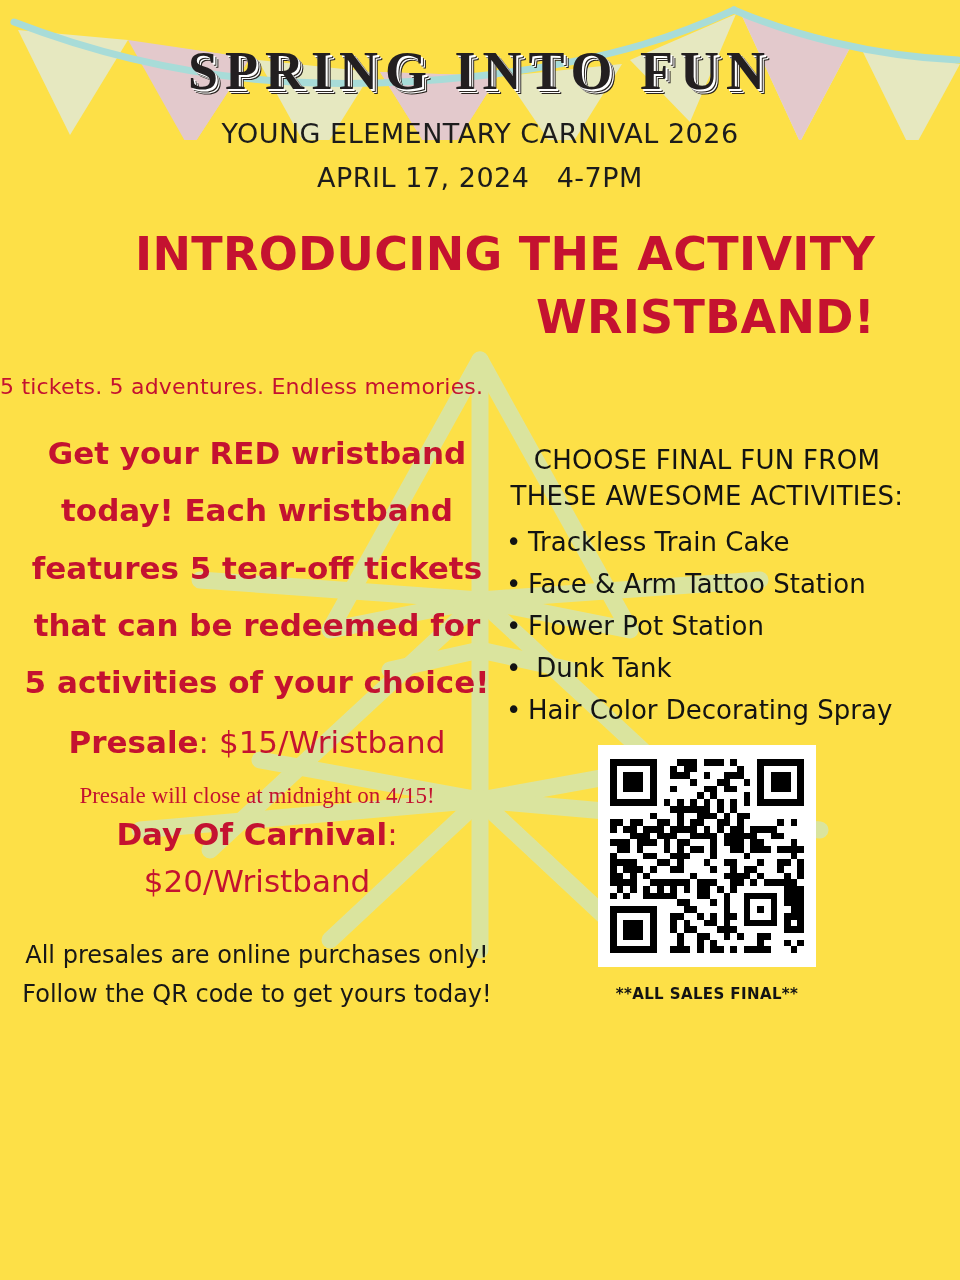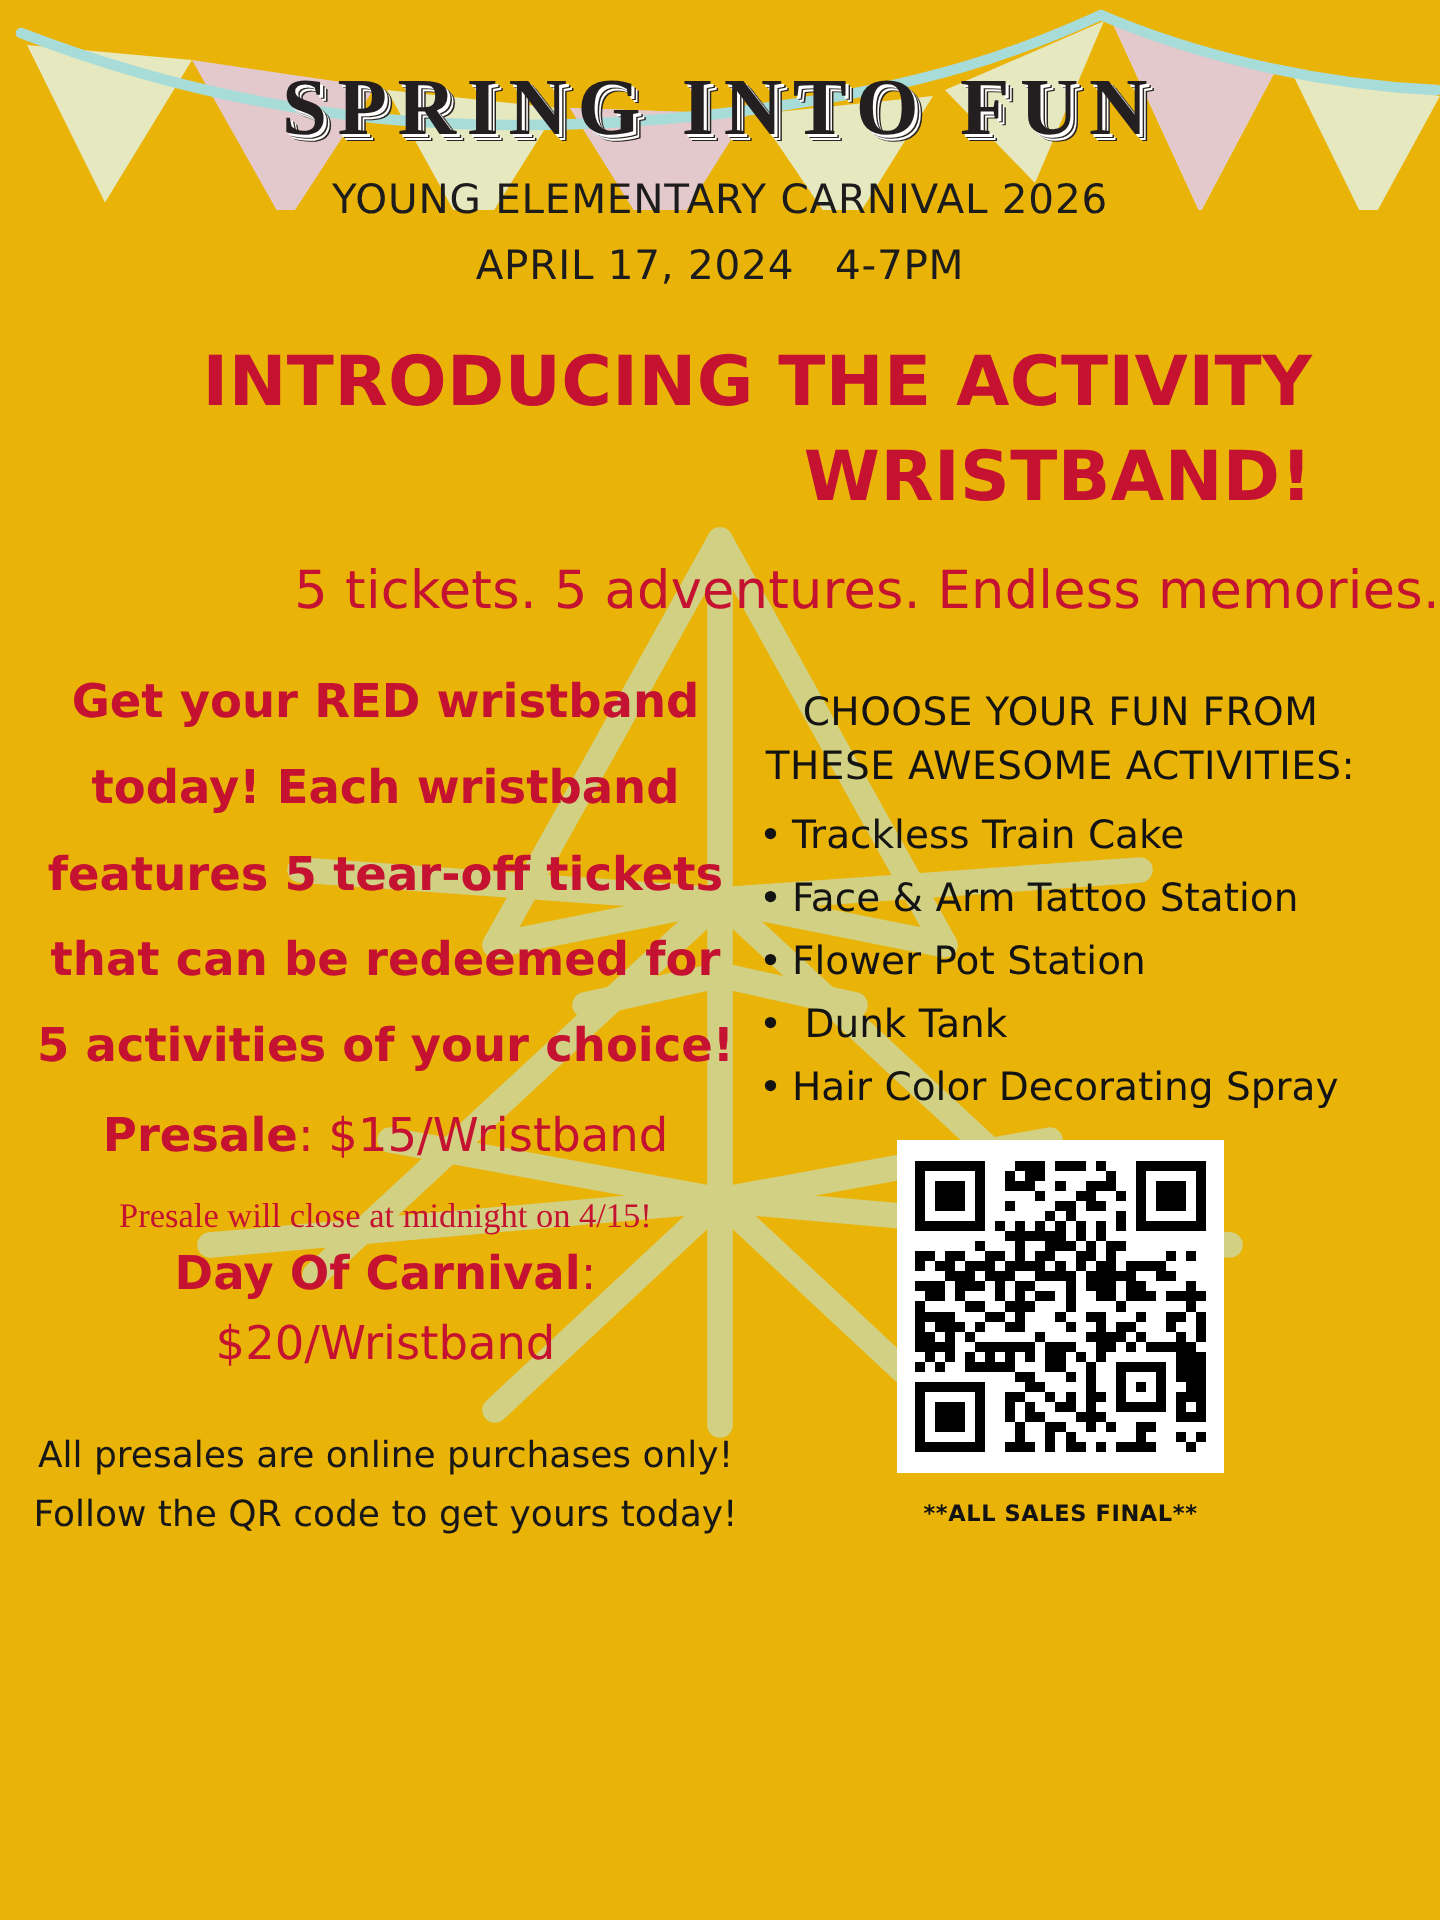--- a/index.html
+++ b/index.html
@@ -8,21 +8,21 @@
   html, body {
     width:960px; height:1280px;
     background:#d4f4f2;
     font-family:"Liberation Sans", sans-serif;
     overflow:hidden;
   }
 
   #flyer {
     position:relative;
     width:960px; height:1280px;
-    background:#eab308;
+    background:#fde047;
     overflow:hidden;
   }
 
   
   .watermark {
     position:absolute;
     left:80px; top:330px;
     width:800px; height:700px;
     opacity:.55;
     pointer-events:none;
@@ -92,23 +92,23 @@
     font-size:46px;
     line-height:1.38;
     color:#c41230;
     letter-spacing:.3px;
   }
 
   .tagline {
     position:relative;
     z-index:3;
     margin-top:24px;
-    text-align:right;
-    font-family:"DejaVu Sans", sans-serif;
-    font-size:35px;
+    text-align:left;
+    font-family:"DejaVu Sans", sans-serif;
+    font-size:22px;
     color:#c41230;
     letter-spacing:.2px;
   }
 
   
   .columns {
     position:relative;
     z-index:3;
     display:flex;
     align-items:flex-start;
@@ -279,21 +279,21 @@
 
       <div class="price-line day">
         <span class="lbl">Day Of Carnival</span><span>:</span>
         <span class="amt">$20/Wristband</span>
       </div>
 
       <div class="closing">All presales are online purchases only! Follow the QR code to get yours today!</div>
     </div>
 
     <div class="col-right">
-      <div class="activities-head">CHOOSE YOUR FUN FROM THESE AWESOME ACTIVITIES:</div>
+      <div class="activities-head">CHOOSE FINAL FUN FROM THESE AWESOME ACTIVITIES:</div>
 
       <ul class="activities">
         <li>Trackless Train Cake</li>
         <li>Face &amp; Arm Tattoo Station</li>
         <li>Flower Pot Station</li>
         <li> Dunk Tank</li>
         <li>Hair Color Decorating Spray</li>
       </ul>
 
       <div class="qr-wrap">

